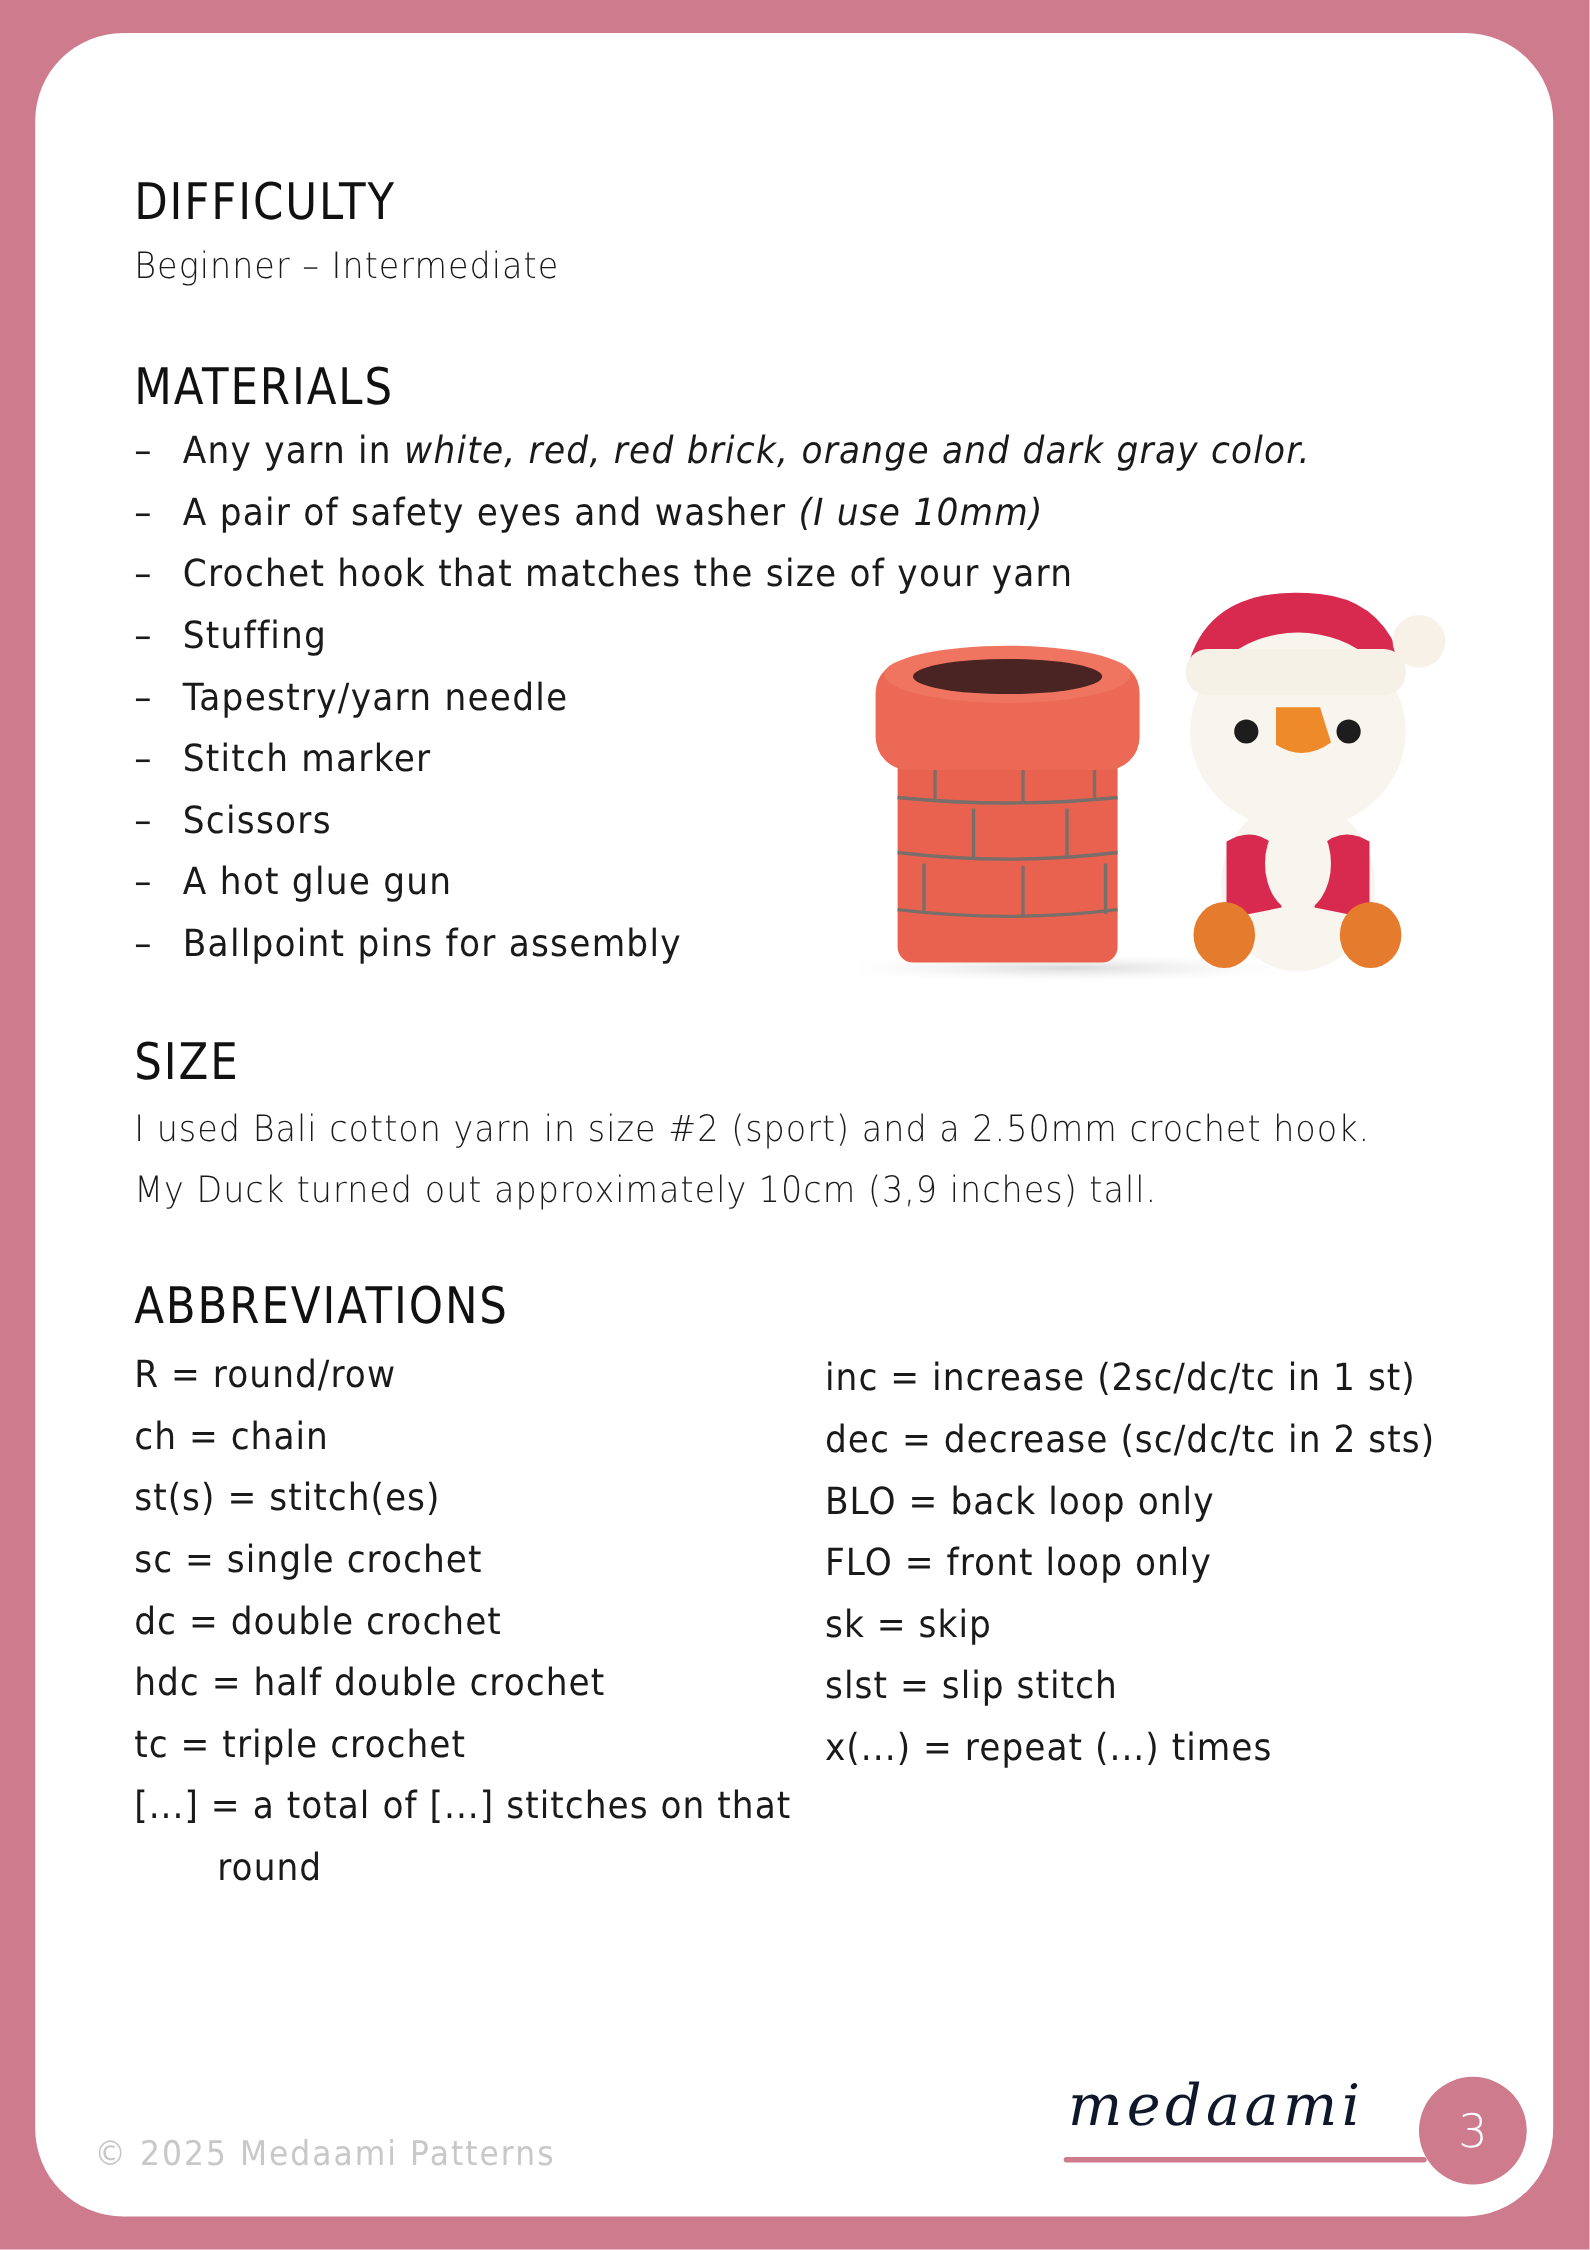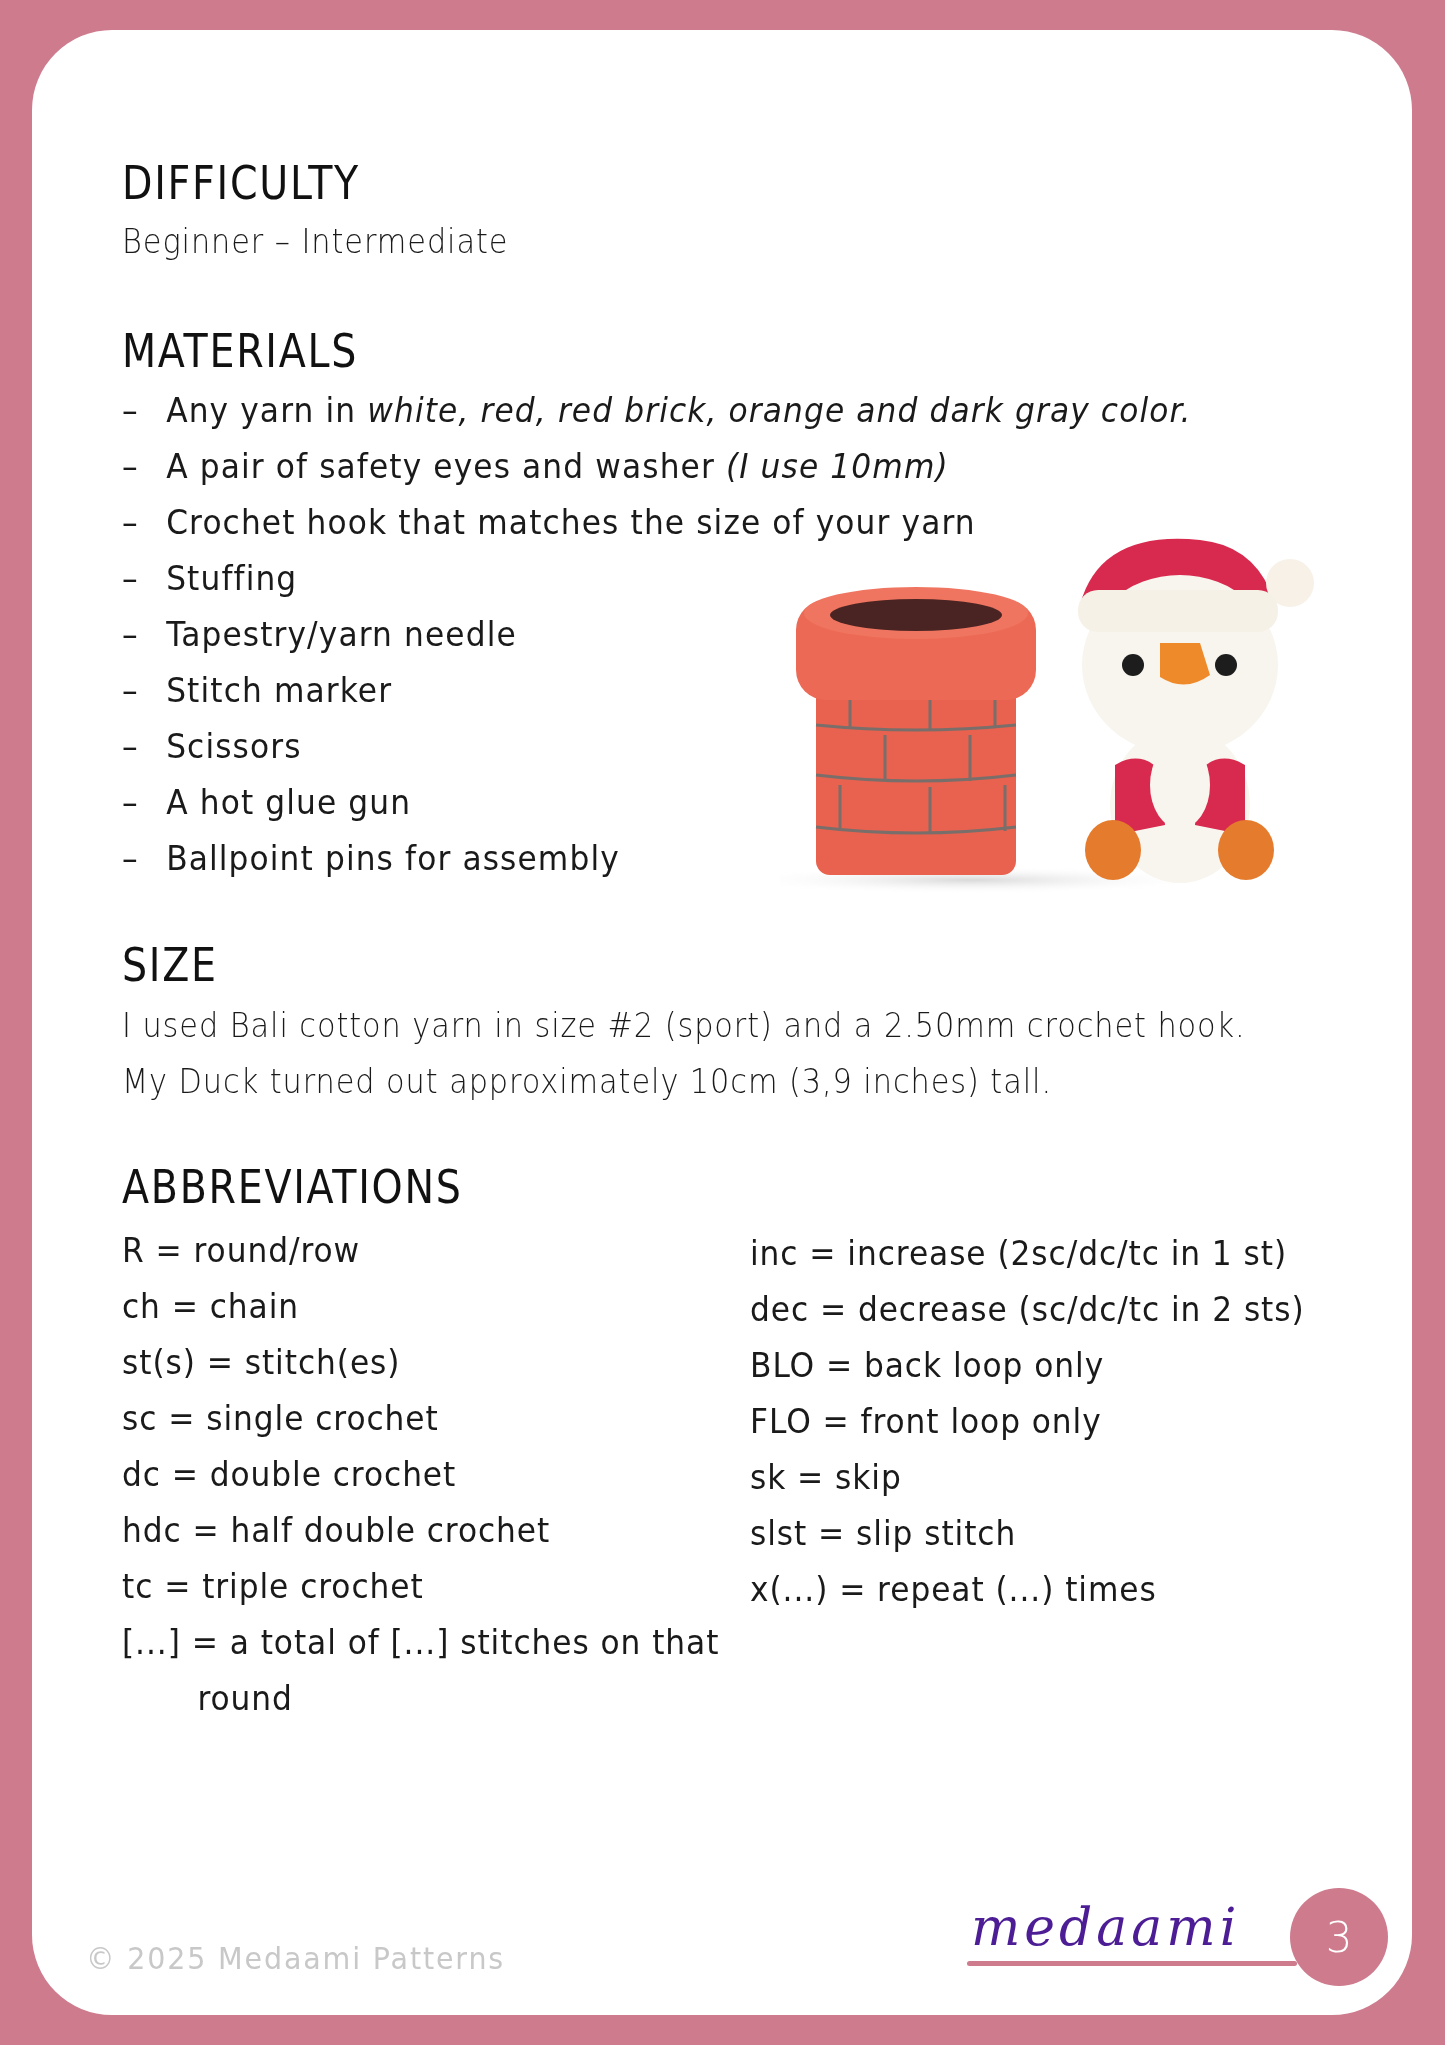--- a/index.html
+++ b/index.html
@@ -66,23 +66,23 @@
     position: absolute; left: 86px; top: 1940px;
     font-size: 31px; color: #c8c8c8; letter-spacing: 2px;
     white-space: nowrap;
     transform: scaleX(0.92); transform-origin: left center;
   }
   .logo {
     position: absolute; left: 965px; top: 1885px;
     width: 340px; height: 90px;
   }
   .logo-text {
-    position: absolute; left: 6px; top: 12px;
+    position: absolute; left: 6px; top: 0;
     font-family: "DejaVu Serif", serif; font-style: italic;
-    font-size: 52px; color: #4c1d95; letter-spacing: 4px;
+    font-size: 52px; color: #0f172a; letter-spacing: 4px;
   }
   .logo-underline {
     position: absolute; left: 2px; top: 76px;
     width: 330px; height: 5px; background: #cd7b8d; border-radius: 3px;
   }
   .page-badge {
     position: absolute; left: 1290px; top: 1888px;
     width: 98px; height: 98px; border-radius: 50%;
     background: #cd7b8d; color: #fff;
     display: flex; align-items: center; justify-content: center;

